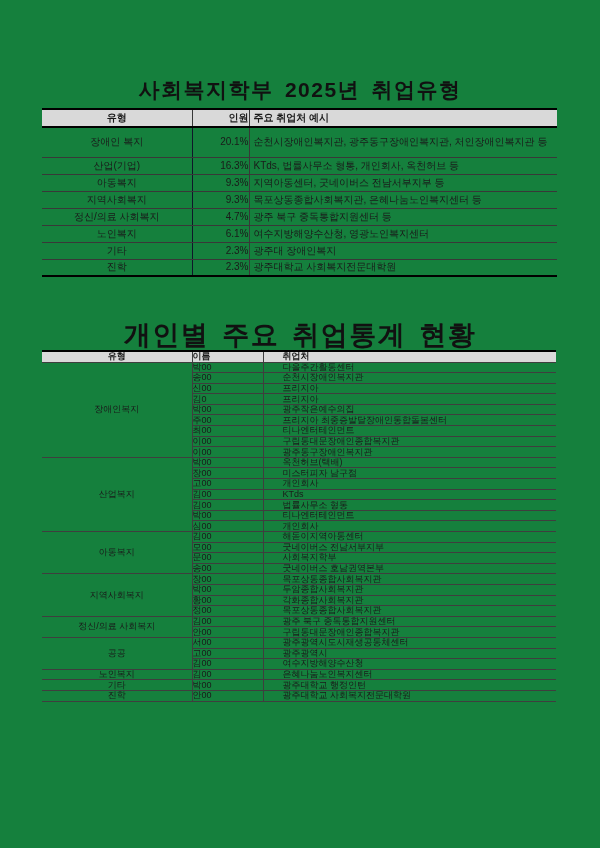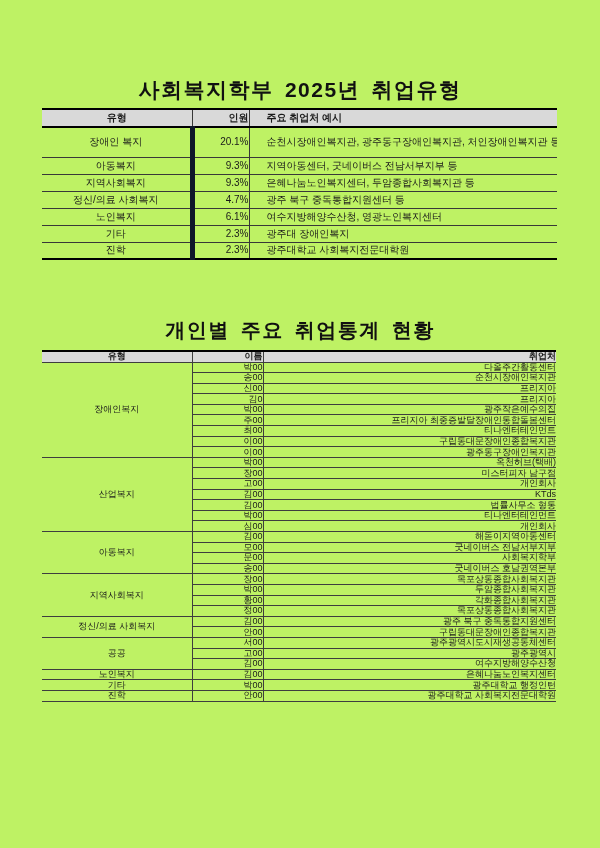--- a/index.html
+++ b/index.html
@@ -2,36 +2,36 @@
 <html><head>
 <meta charset="utf-8">
 <style>
   * { margin: 0; padding: 0; box-sizing: border-box; }
   html, body { background: #e8e8e8; }
   body { font-family: "Liberation Sans", "DejaVu Sans", sans-serif; }
   .page {
     position: relative;
     width: 600px;
     height: 848px;
-    background: #bef264;
+    background: #15803d;
     margin: 0 auto;
     color: #1a1a1a;
     overflow: hidden;
   }
   .doc-title {
     position: absolute;
     left: 0;
     width: 100%;
     text-align: center;
     font-weight: bold;
     color: #111;
     white-space: nowrap;
   }
   #title1 { top: 76px;  font-size: 21px; letter-spacing: 1.5px; word-spacing: 4px; }
-  #title2 { top: 317px; font-size: 20px; letter-spacing: 1.5px; word-spacing: 4px; }
+  #title2 { top: 317px; font-size: 27px; letter-spacing: 1.5px; word-spacing: 4px; }
 
   table { border-collapse: collapse; table-layout: fixed; position: absolute; }
   td, th { overflow: hidden; white-space: nowrap; vertical-align: middle; }
 
   
   #table1 {
     left: 42px; top: 108px; width: 515px;
     border-top: 2px solid #000;
     border-bottom: 2px solid #000;
     font-size: 10px;
@@ -39,45 +39,45 @@
   #table1 th {
     background: #d9d9d9;
     border-bottom: 2px solid #000;
     height: 18px;
     font-weight: bold;
     text-align: center;
     font-size: 10px;
   }
   #table1 td { height: 17px; border-bottom: 1px solid #383838; line-height: 1; }
   #table1 tbody tr.tall td { height: 30px; }
-  #table1 .c-type    { text-align: center; border-right: 5px solid #0f172a; }
+  #table1 .c-type    { text-align: center; border-right: 1px solid #0f172a; }
   #table1 .c-percent { text-align: right; border-right: 1px solid #383838; }
-  #table1 .c-examples { text-align: left; padding-left: 17px; }
+  #table1 .c-examples { text-align: left; padding-left: 4px; }
   #table1 th.c-type, #table1 th.c-percent { border-right: 1px solid #383838; }
 
   
   #table2 {
     left: 42px; top: 350px; width: 514px;
     border-top: 2px solid #000;
     border-bottom: 1.5px solid #000;
     font-size: 9px;
   }
   #table2 th {
     background: #d9d9d9;
     border-bottom: 1.5px solid #000;
     height: 11px;
     font-weight: bold;
     text-align: center;
     font-size: 9px;
     line-height: 1;
   }
   #table2 td { height: 10.6px; line-height: 1; }
   #table2 .c-type  { text-align: center; border-right: 1px solid #3e3e3e; border-bottom: 1px solid #3e3e3e; }
-  #table2 .c-name  { text-align: right; border-right: 1px solid #3e3e3e; border-bottom: 1px solid #3e3e3e; }
-  #table2 .c-place { text-align: right; padding-left: 13px; border-bottom: 1px solid #3e3e3e; }
+  #table2 .c-name  { text-align: left; border-right: 1px solid #3e3e3e; border-bottom: 1px solid #3e3e3e; }
+  #table2 .c-place { text-align: left; padding-left: 19px; border-bottom: 1px solid #3e3e3e; }
   #table2 th.c-type, #table2 th.c-name { border-right: 1px solid #3e3e3e; }
 </style>
 </head>
 <body>
 
 <div class="page">
 
   <div id="title1" class="doc-title">사회복지학부 2025년 취업유형</div>
 
   <table id="table1">
@@ -93,28 +93,33 @@
         <th class="c-examples">주요 취업처 예시</th>
       </tr>
     </thead>
     <tbody>
         <tr class="tall">
           <td class="c-type">장애인 복지</td>
           <td class="c-percent">20.1%</td>
           <td class="c-examples">순천시장애인복지관, 광주동구장애인복지관, 처인장애인복지관 등</td>
         </tr>
         <tr>
+          <td class="c-type">산업(기업)</td>
+          <td class="c-percent">16.3%</td>
+          <td class="c-examples">KTds, 법률사무소 형통, 개인회사, 옥천허브 등</td>
+        </tr>
+        <tr>
           <td class="c-type">아동복지</td>
           <td class="c-percent">9.3%</td>
           <td class="c-examples">지역아동센터, 굿네이버스 전남서부지부 등</td>
         </tr>
         <tr>
           <td class="c-type">지역사회복지</td>
           <td class="c-percent">9.3%</td>
-          <td class="c-examples">은혜나눔노인복지센터, 두암종합사회복지관 등</td>
+          <td class="c-examples">목포상동종합사회복지관, 은혜나눔노인복지센터 등</td>
         </tr>
         <tr>
           <td class="c-type">정신/의료 사회복지</td>
           <td class="c-percent">4.7%</td>
           <td class="c-examples">광주 북구 중독통합지원센터 등</td>
         </tr>
         <tr>
           <td class="c-type">노인복지</td>
           <td class="c-percent">6.1%</td>
           <td class="c-examples">여수지방해양수산청, 영광노인복지센터</td>

